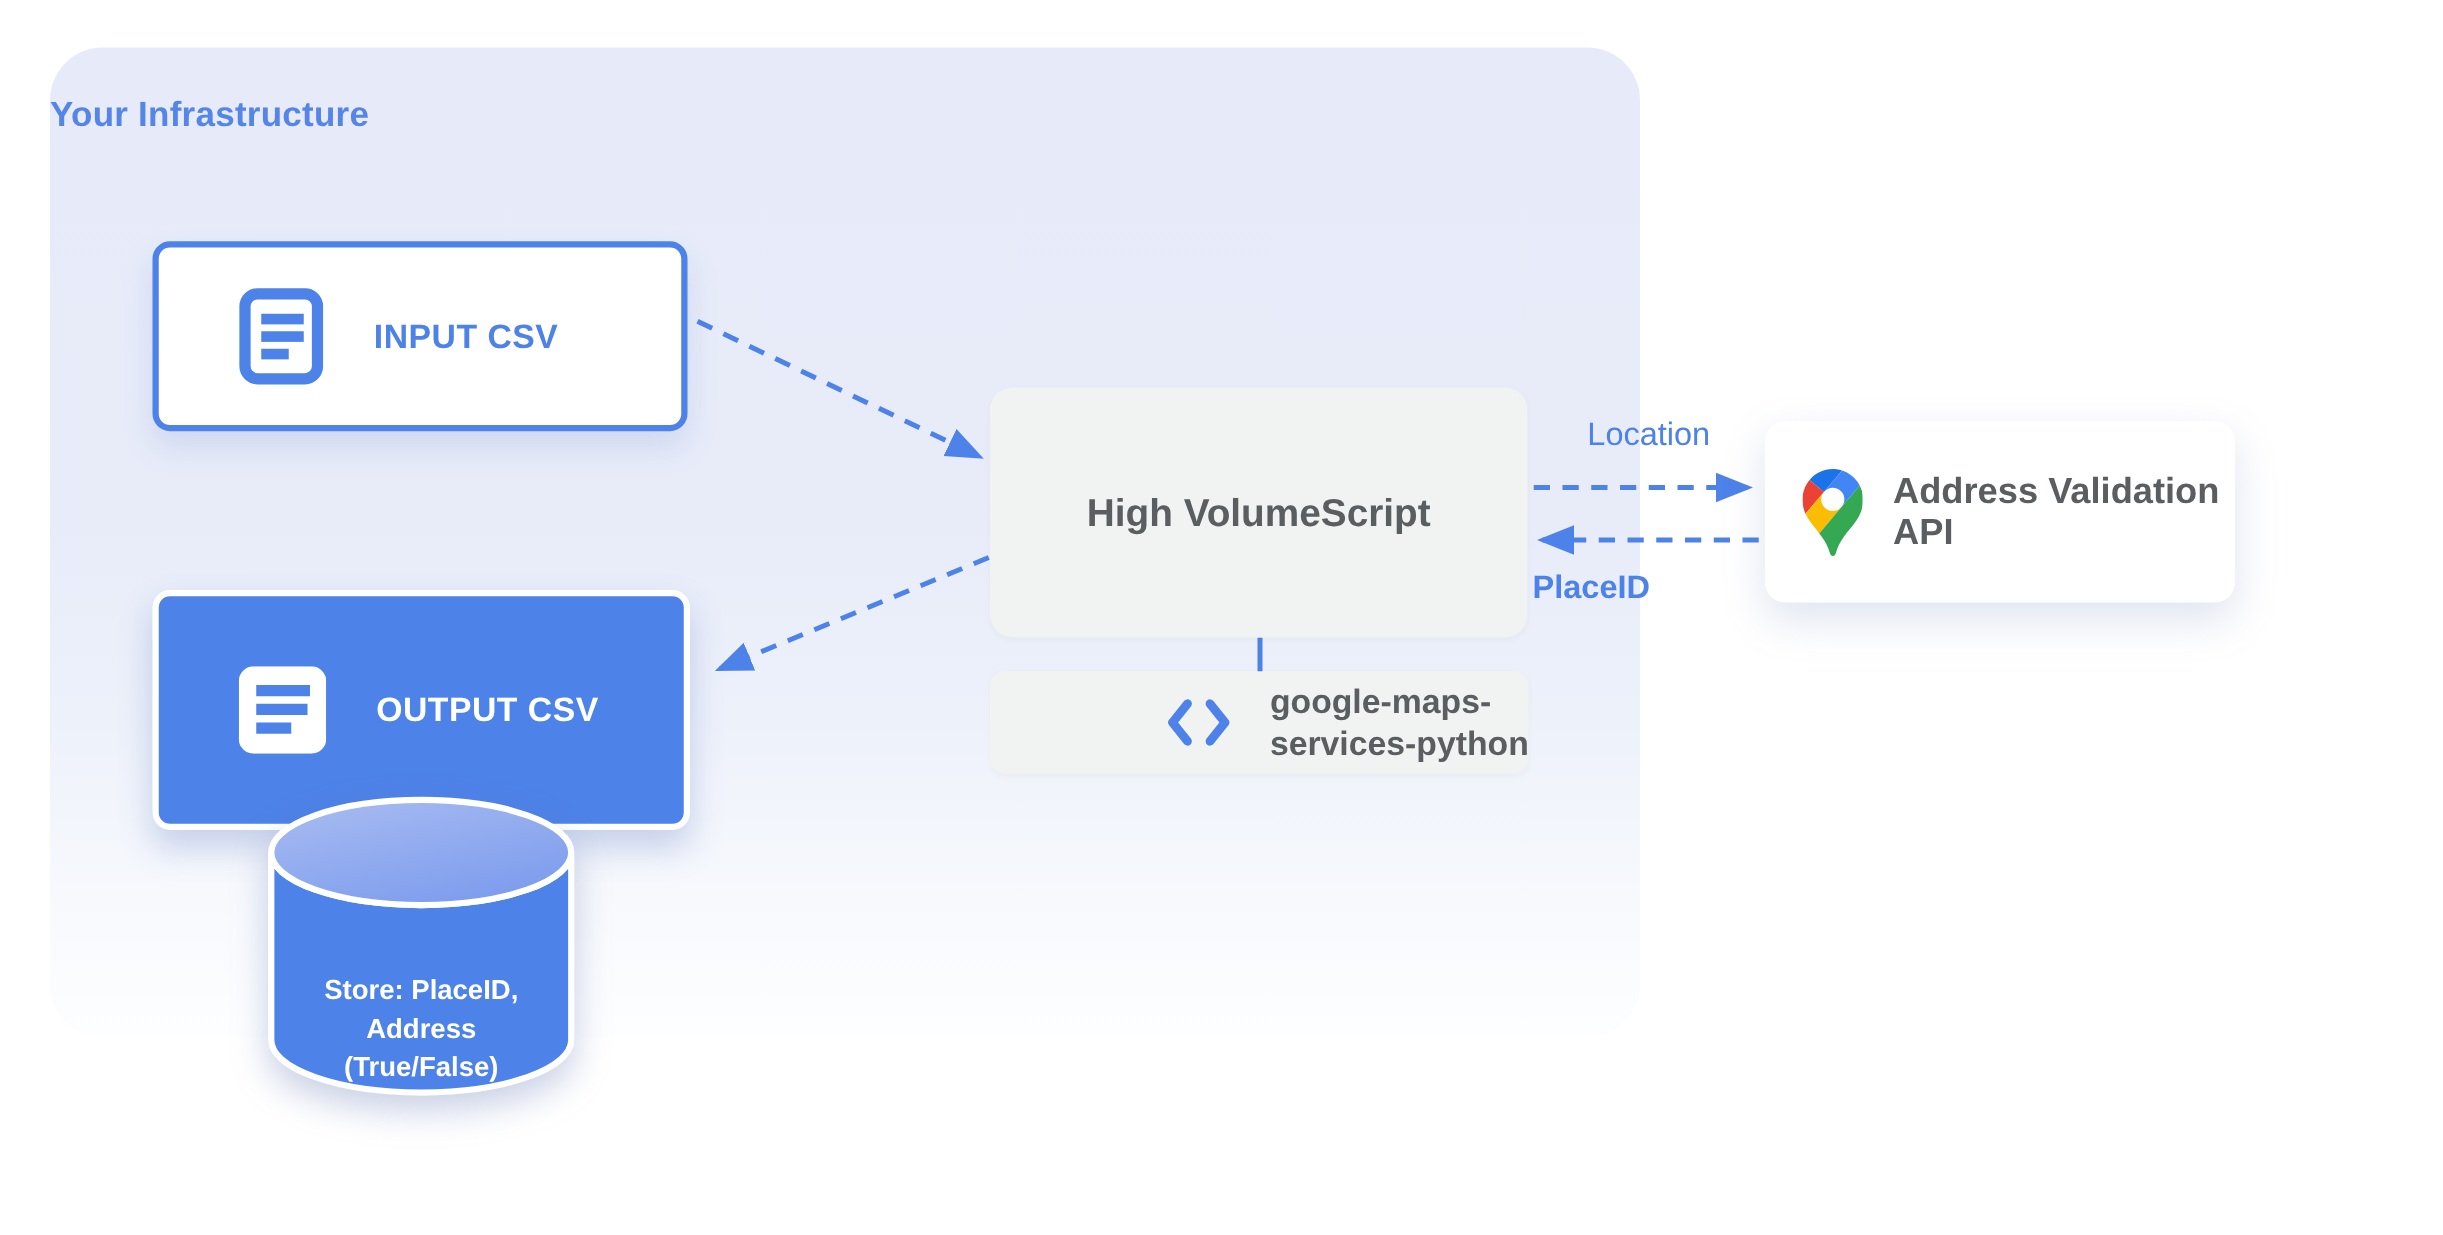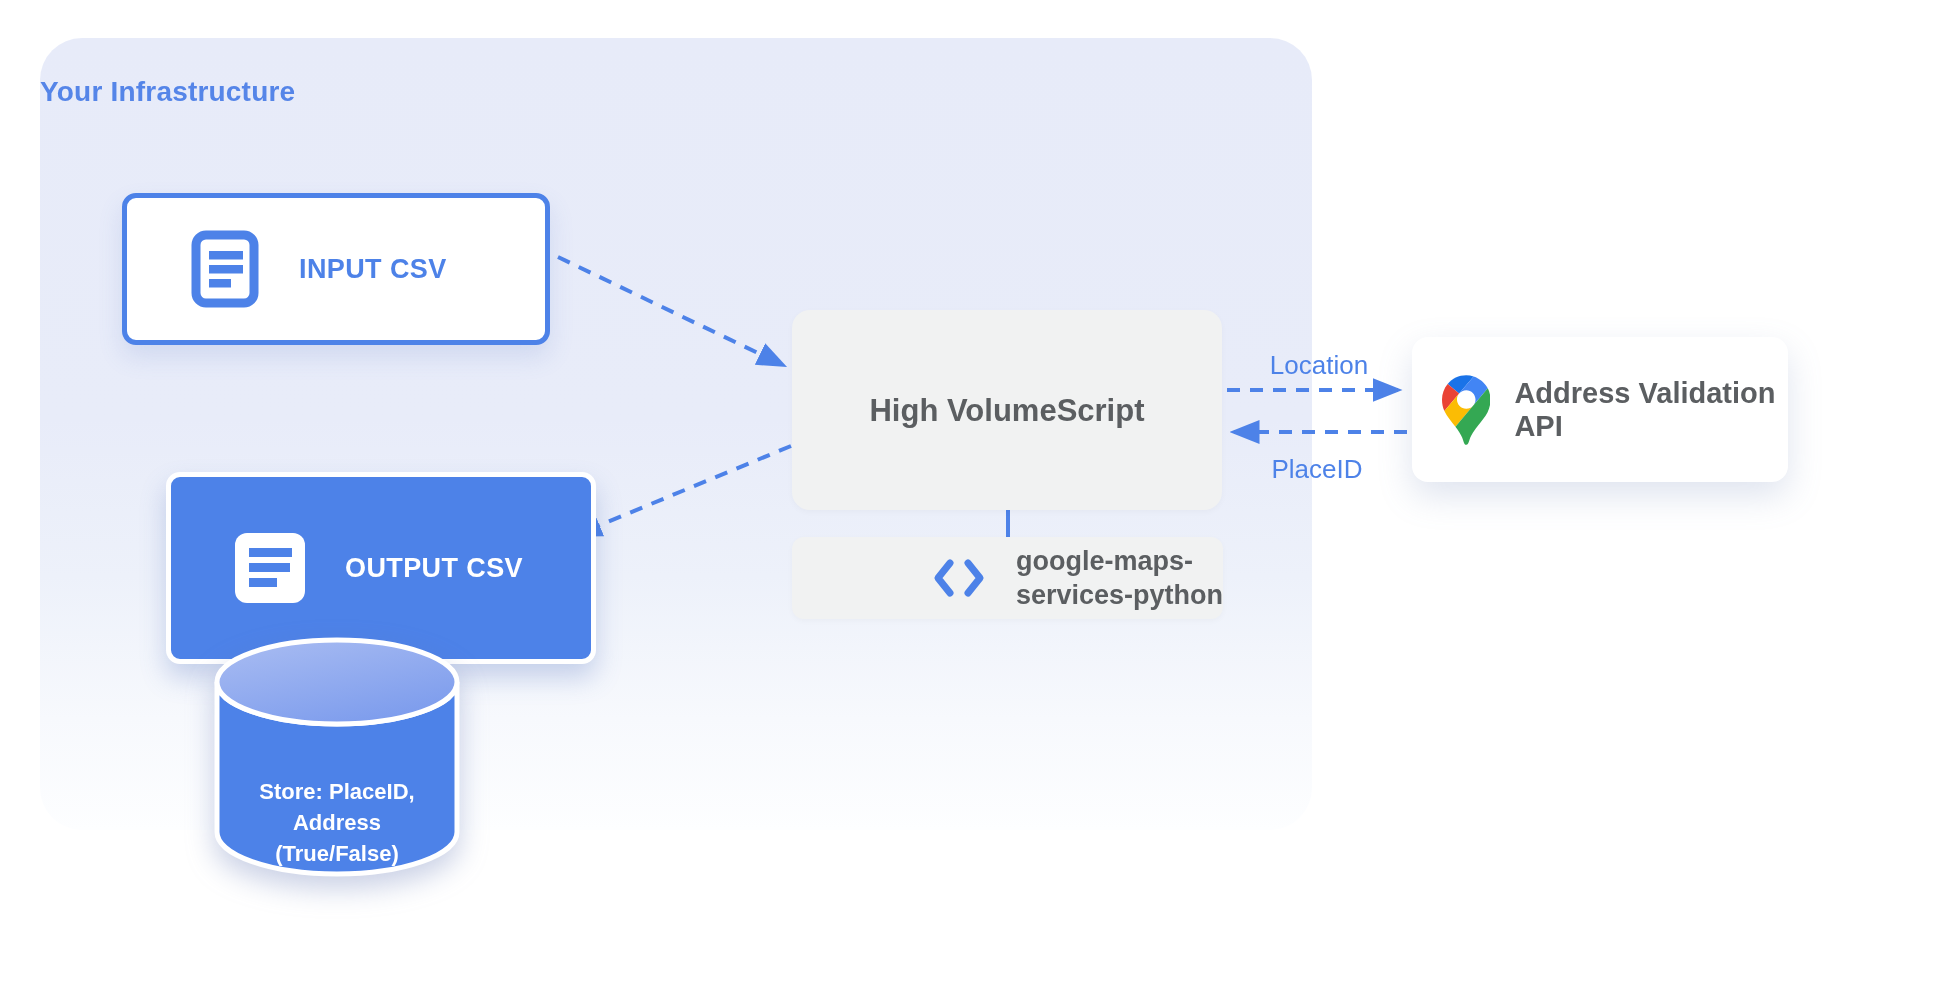--- a/index.html
+++ b/index.html
@@ -33,21 +33,20 @@
     box-shadow: 0 12px 24px rgba(90, 120, 200, 0.16);
     margin-top: 23px;
   }
   .node-input .label { font-size: 27px; font-weight: bold; color: #4d82e8; letter-spacing: 0.4px; }
 
   .node-output {
     left: 122px; top: 472px; width: 430px; height: 192px;
     background: #4d82e8; border: 5px solid #ffffff; border-radius: 14px;
     padding-left: 64px; gap: 40px;
     box-shadow: 0 14px 26px rgba(80, 110, 190, 0.28);
-    margin-left: 44px;
   }
   .node-output .label { font-size: 27px; font-weight: bold; color: #ffffff; letter-spacing: 0.4px; }
 
   .node-script {
     left: 792px; top: 310px; width: 430px; height: 200px;
     background: #f1f2f2; border-radius: 18px;
     flex-direction: row; justify-content: center;
     box-shadow: 0 2px 6px rgba(0,0,0,0.03);
   }
   .node-script .line {
@@ -79,22 +78,22 @@
     position: absolute; left: 216px; top: 776px; width: 242px;
     text-align: center; color: #ffffff; font-weight: bold; font-size: 22px; line-height: 31px;
   }
   .cylinder-text .line { display: block; }
 
   
   .edge-label {
     position: absolute; width: 170px; text-align: center;
     font-size: 26px; font-weight: 500; color: #4d82e8;
   }
-  .edge-label.location { left: 1234px; top: 332px; margin-top: 18px; }
-  .edge-label.placeid  { left: 1232px; top: 454px; }
+  .edge-label.location { left: 1234px; top: 332px; }
+  .edge-label.placeid  { left: 1188px; top: 454px; font-weight: bold; }
 </style>
 </head>
 <body>
 
 <div class="canvas">
 
   <div class="infra">
     <div class="infra-title">Your Infrastructure</div>
   </div>
 

